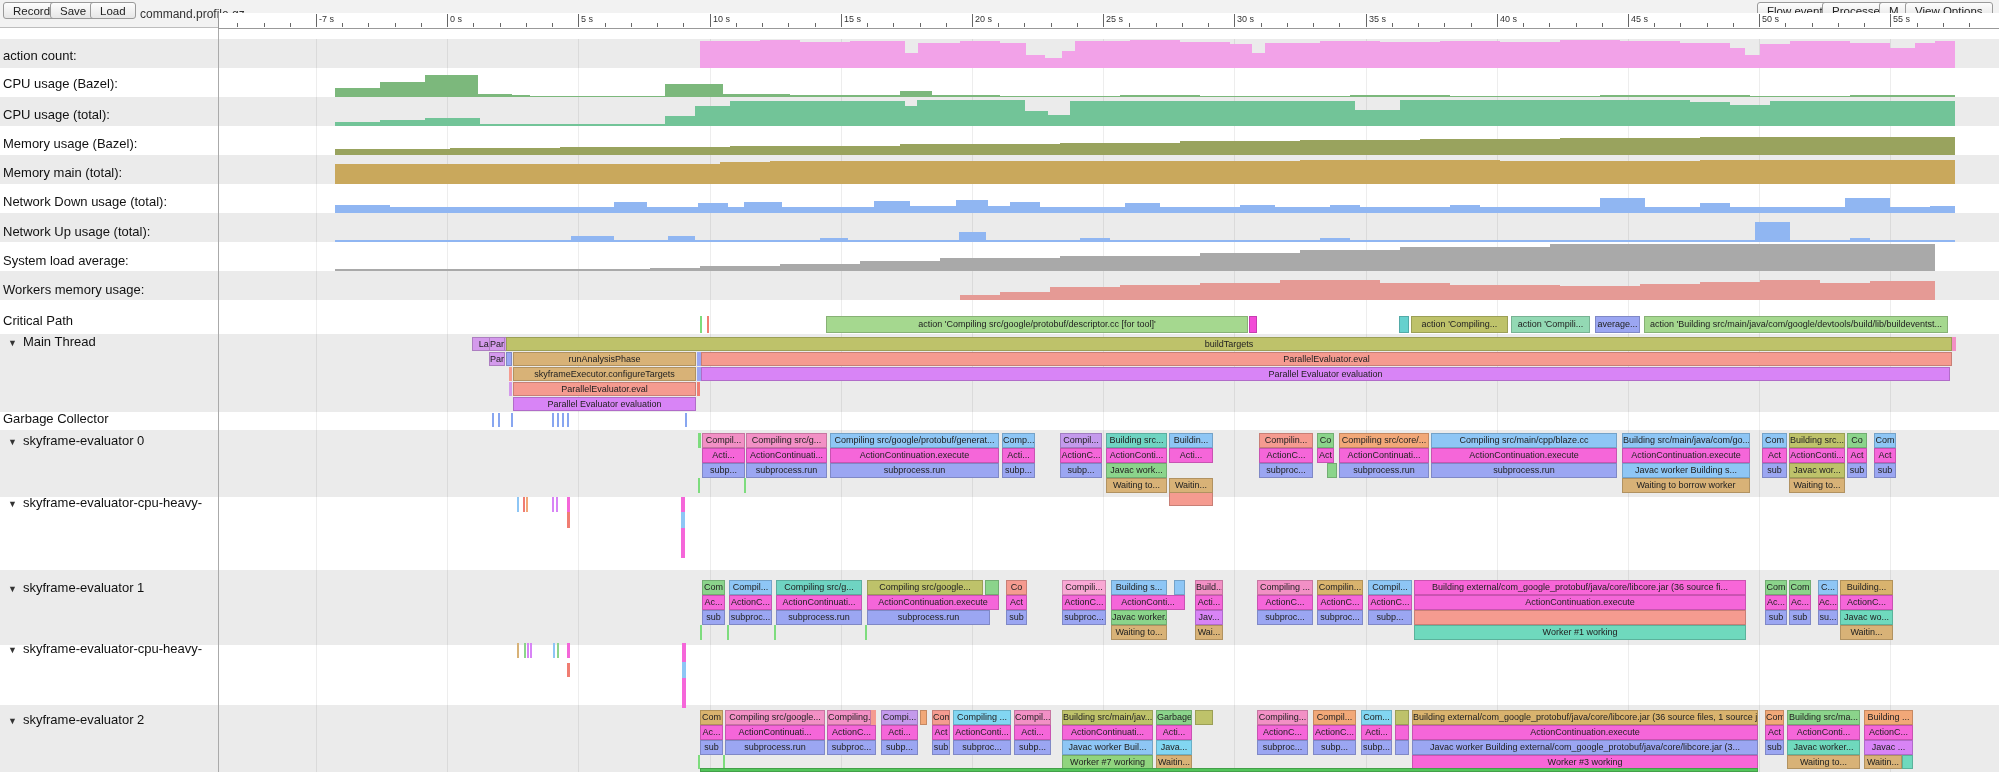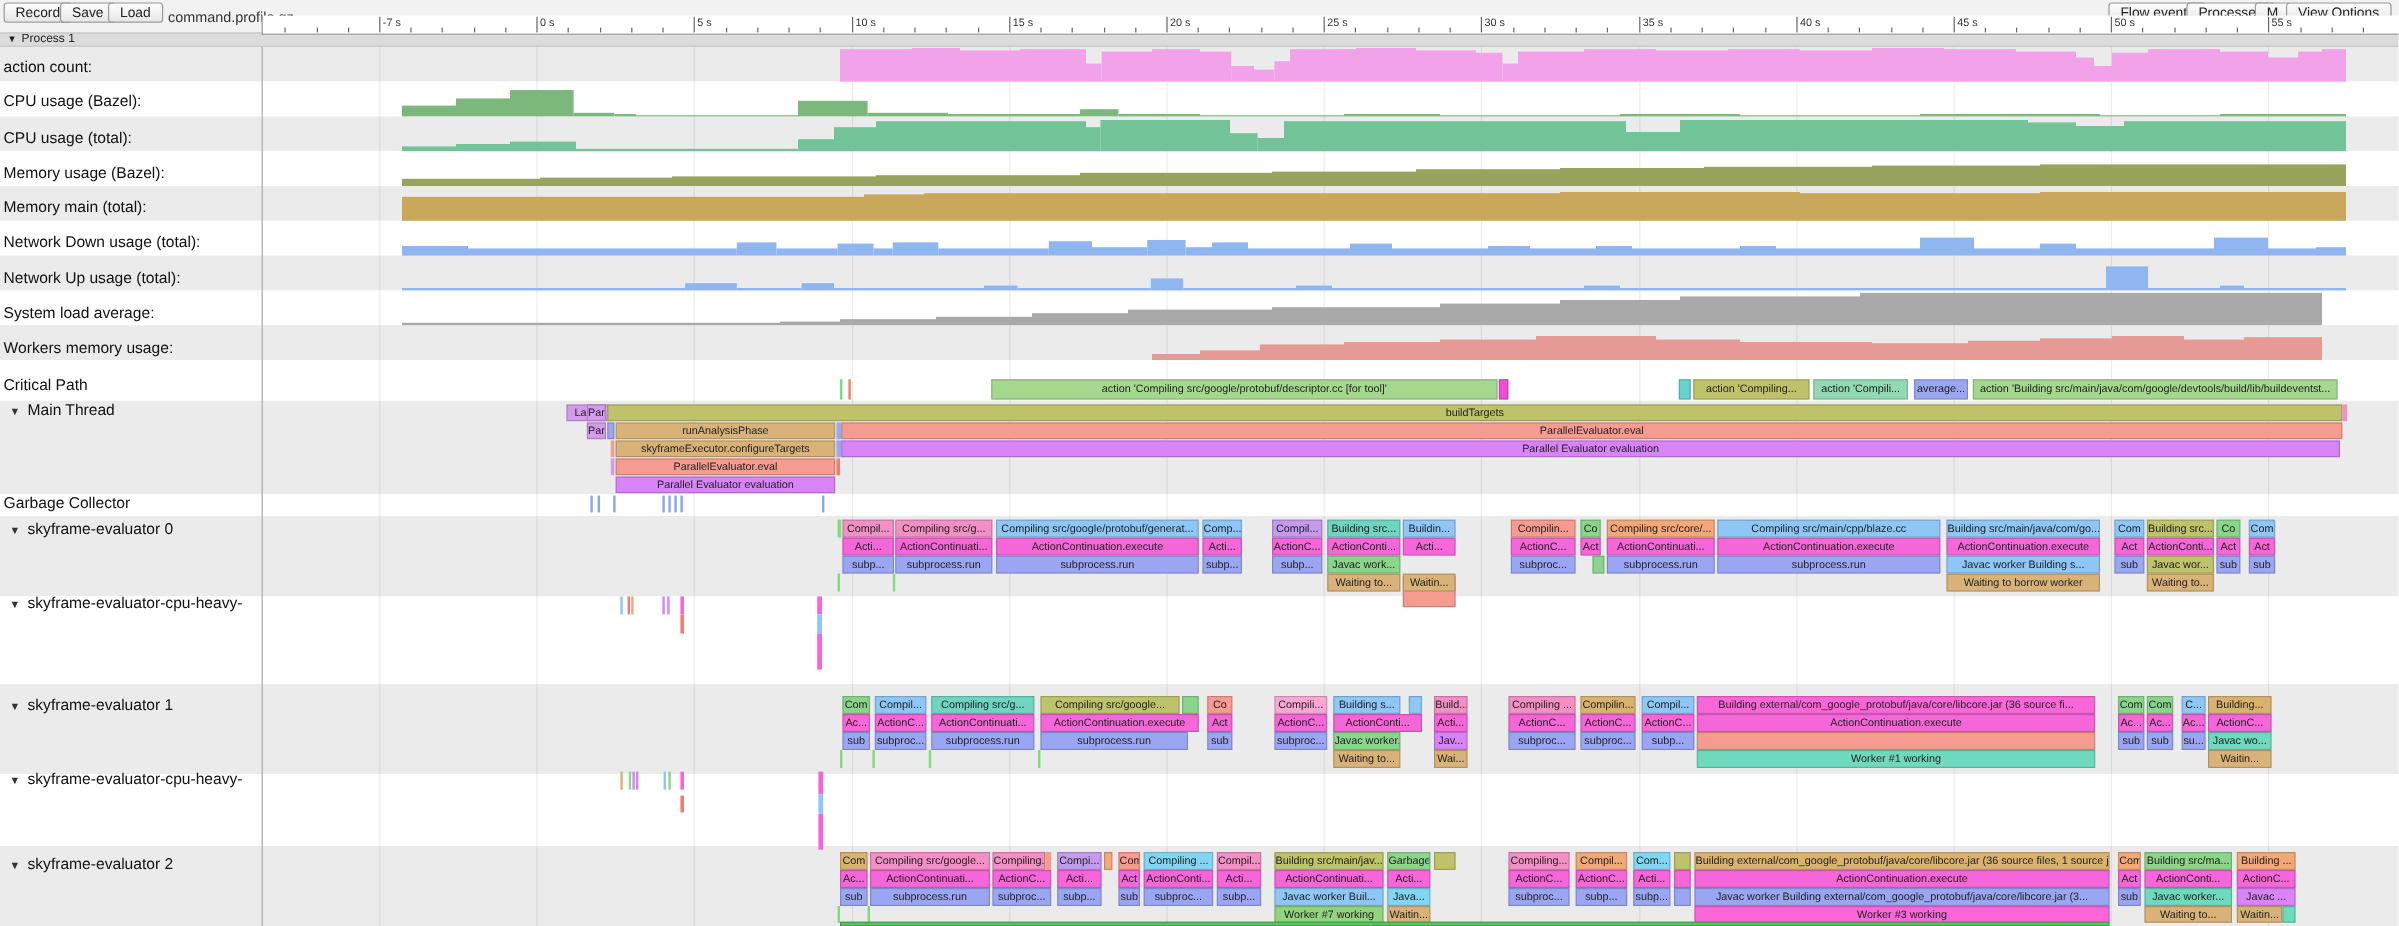--- a/index.html
+++ b/index.html
@@ -565,16 +565,13 @@
       <div class="tick" style="left: 1812px; top: 23px; height: 4px;"></div>
       <div class="tick" style="left: 1838px; top: 23px; height: 4px;"></div>
       <div class="tick" style="left: 1864px; top: 23px; height: 4px;"></div>
       <div class="tick" style="left: 1890px; top: 14px; height: 13px;"></div>
       <div class="tick-label" style="left: 1893px;">55 s</div>
       <div class="tick" style="left: 1917px; top: 23px; height: 4px;"></div>
       <div class="tick" style="left: 1943px; top: 23px; height: 4px;"></div>
       <div class="tick" style="left: 1969px; top: 23px; height: 4px;"></div>
     </div>
 
-  <div class="process-header">
-    <span class="arr">▼</span><span>Process 1</span>
-  </div>
 </div>
 
 </body></html>

